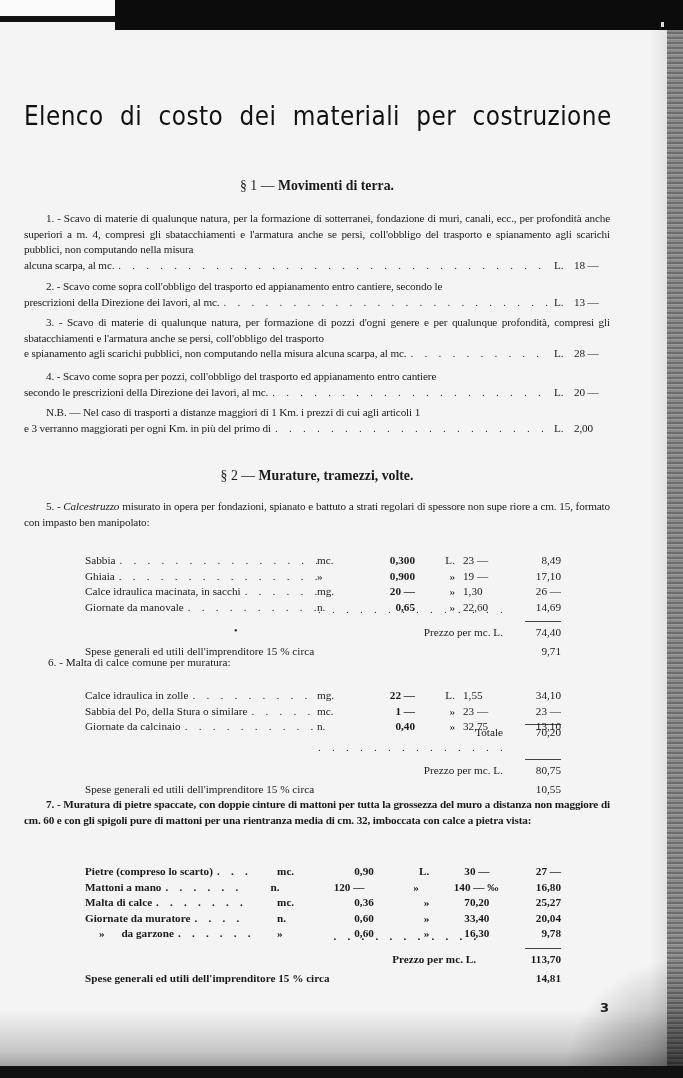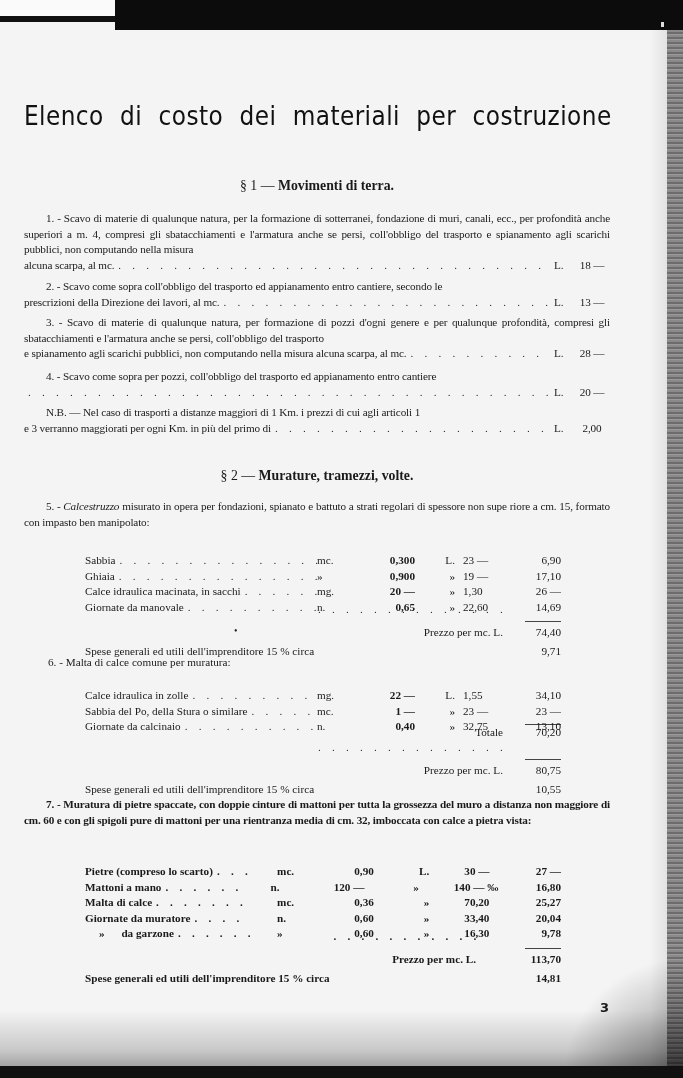--- a/index.html
+++ b/index.html
@@ -42,21 +42,21 @@
   .para {
     position: absolute; left: 0; width: 586px; font-size: 11.2px; line-height: 15.6px;
     text-align: justify; letter-spacing: -0.15px;
   }
   .para .indent { display: inline-block; width: 22px; }
   .para em { font-style: italic; }
   .lastline { display: flex; align-items: baseline; white-space: nowrap; }
   .lastline .txt { flex: 0 0 auto; }
   .lastline .dots { flex: 1 1 auto; overflow: hidden; white-space: nowrap; letter-spacing: 4.2px; margin: 0 4px; }
   .lastline .cur { flex: 0 0 auto; width: 20px; text-align: left; }
-  .lastline .price { flex: 0 0 auto; width: 36px; text-align: center; }
+  .lastline .price { flex: 0 0 auto; width: 36px; text-align: left; }
 
   .table {
     position: absolute; font-size: 11.2px; line-height: 15.6px;
   }
   .row { display: flex; align-items: baseline; white-space: nowrap; height: 15.6px; }
   .row .desc { width: 232px; display: flex; overflow: hidden; }
   .row .desc .d-t { flex: 0 0 auto; }
   .row .desc .d-dots { flex: 1 1 auto; overflow: hidden; letter-spacing: 4.2px; margin-left: 4px; }
   .row .unit { width: 48px; margin-top: 13px; }
   .row .qty { width: 50px; text-align: right; font-weight: bold; }
@@ -128,20 +128,21 @@
       <span class="dots">. . . . . . . . . . . . . . . . . . . . . . . . . . . . . . . . . . . . . . . . . . . . . . . . . .</span>
       <span class="cur">L.</span>
       <span class="price">28 —</span>
     </div>
   </div>
 
   <div class="para" style="top:369px">
     <span class="indent"></span><span>4. -</span>
     <span>Scavo come sopra per pozzi, coll'obbligo del trasporto ed appianamento entro cantiere</span>
     <div class="lastline">
+      <span class="txt">secondo le prescrizioni della Direzione dei lavori, al mc.</span>
       <span class="dots">. . . . . . . . . . . . . . . . . . . . . . . . . . . . . . . . . . . . . . . . . . . . . . . . . .</span>
       <span class="cur">L.</span>
       <span class="price">20 —</span>
     </div>
   </div>
 
   <div class="para" style="top:405px">
     <span class="indent"></span><span>N.B. —</span>
     <span>Nel caso di trasporti a distanze maggiori di 1 Km. i prezzi di cui agli articoli 1</span>
     <div class="lastline">
@@ -166,21 +167,21 @@
   <div class="table" style="left:61px; top:540px; width:476px;" id="t5">
       <div class="row">
         <div class="desc">
           <span class="d-t">Sabbia</span>
           <span class="d-dots"> . . . . . . . . . . . . . . . . . . . . . . . . . . . . . . . . . . . . .</span>
         </div>
         <span class="unit">mc.</span>
         <span class="qty">0,300</span>
         <span class="pcur">L.</span>
         <span class="pval">23 —</span>
-        <span class="amt">6,90</span>
+        <span class="amt">8,49</span>
       </div>
       <div class="row">
         <div class="desc">
           <span class="d-t">Ghiaia</span>
           <span class="d-dots"> . . . . . . . . . . . . . . . . . . . . . . . . . . . . . . . . . . . . .</span>
         </div>
         <span class="unit">»</span>
         <span class="qty">0,900</span>
         <span class="pcur">»</span>
         <span class="pval">19 —</span>

